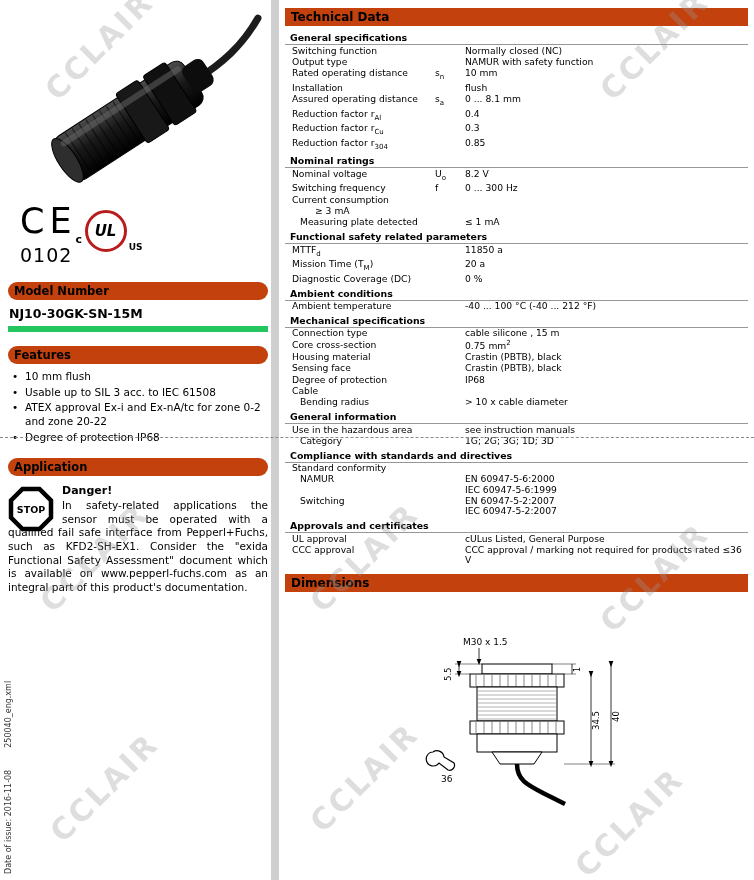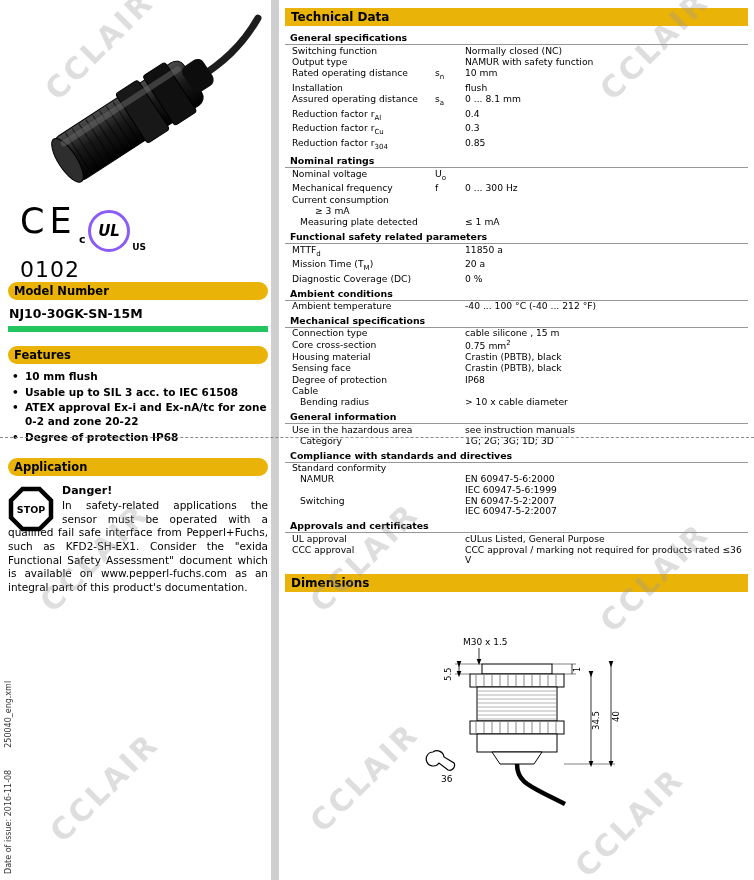--- a/index.html
+++ b/index.html
@@ -15,39 +15,39 @@
   
   .wm { position:absolute; transform:rotate(-45deg); font-size:30px; font-weight:600; letter-spacing:3px;
         color:#9a9a9a; opacity:.32; z-index:5; pointer-events:none; }
 
   
   .side-note { position:absolute; left:13px; bottom:6px; transform-origin:0 100%; transform:rotate(-90deg);
                font-size:8px; color:#333; white-space:nowrap; }
   .side-note span { margin-right:22px; }
 
   
-  .bar { background:#eab308; font-weight:bold; padding:2px 6px; }
+  .bar { background:#c2410c; font-weight:bold; padding:2px 6px; }
 
   
   .left-col { position:absolute; left:8px; top:8px; width:260px; }
   .product-photo { width:248px; height:188px; margin-left:8px; }
   .marks { display:flex; align-items:flex-start; gap:8px; margin:8px 0 0 12px; height:64px; }
   .ce-block { line-height:1; }
   .ce-letters { font-size:35px; letter-spacing:5px; }
-  .ce-number { font-size:22px; margin-top:20px; letter-spacing:1px; }
+  .ce-number { font-size:19px; margin-top:7px; letter-spacing:1px; }
   .ul-block { position:relative; width:42px; height:42px; margin-top:6px; }
-  .ul-circle { width:42px; height:42px; border:3px solid #8b5cf6; border-radius:50%;
+  .ul-circle { width:42px; height:42px; border:3px solid #b91c1c; border-radius:50%;
                display:flex; align-items:center; justify-content:center;
                font-weight:bold; font-style:italic; font-size:15px; }
   .ul-c  { position:absolute; left:-9px; bottom:6px;  font-size:11px; font-weight:bold; }
   .ul-us { position:absolute; right:-16px; bottom:0;  font-size:9px;  font-weight:bold; }
   .left-bar { font-size:11.5px; margin-top:14px;border-radius:9px; }
   .model-number { font-weight:bold; font-size:12.5px; padding:6px 0 5px 1px; border-bottom:6px solid #22c55e; }
   .features { list-style:none; margin:6px 0 0 4px; }
-  .features li { position:relative; padding-left:13px; font-weight:bold; font-size:10.5px; line-height:1.3; margin-bottom:2px; }
+  .features li { position:relative; padding-left:13px; font-weight:normal; font-size:10.5px; line-height:1.3; margin-bottom:2px; }
   .features li::before { content:"•"; position:absolute; left:0; top:0; }
   .danger { margin-top:8px; font-size:10.5px; }
   .stop-sign { float:left; width:46px; height:33px; margin:2px 8px 2px 0; }
   .danger-title { font-weight:bold; font-size:11px; margin-bottom:2px; }
   .danger-text { text-align:justify; line-height:1.3; }
 
   
   .right-col { position:absolute; left:285px; top:8px; width:463px; }
   .td-bar { font-size:12px; margin-bottom:5px; }
   .td-section { font-weight:bold; font-size:9.4px; border-bottom:1px solid #979797;
@@ -199,23 +199,24 @@
         </div>
         <div class="td-row">
           <div class="td-label">Reduction factor r<sub>304</sub></div>
           <div class="td-sym"></div>
           <div class="td-value">0.85</div>
         </div>
         <div class="td-section">Nominal ratings</div>
         <div class="td-row">
           <div class="td-label">Nominal voltage</div>
           <div class="td-sym">U<sub>o</sub></div>
-        </div>
-        <div class="td-row">
-          <div class="td-label">Mechanical frequency</div>
+          <div class="td-value">8.2 V</div>
+        </div>
+        <div class="td-row">
+          <div class="td-label">Switching frequency</div>
           <div class="td-sym">f</div>
           <div class="td-value">0 ... 300 Hz</div>
         </div>
         <div class="td-row">
           <div class="td-label">Current consumption</div>
           <div class="td-sym"></div>
           <div class="td-value"></div>
         </div>
         <div class="td-row">
           <div class="td-sym"></div>

